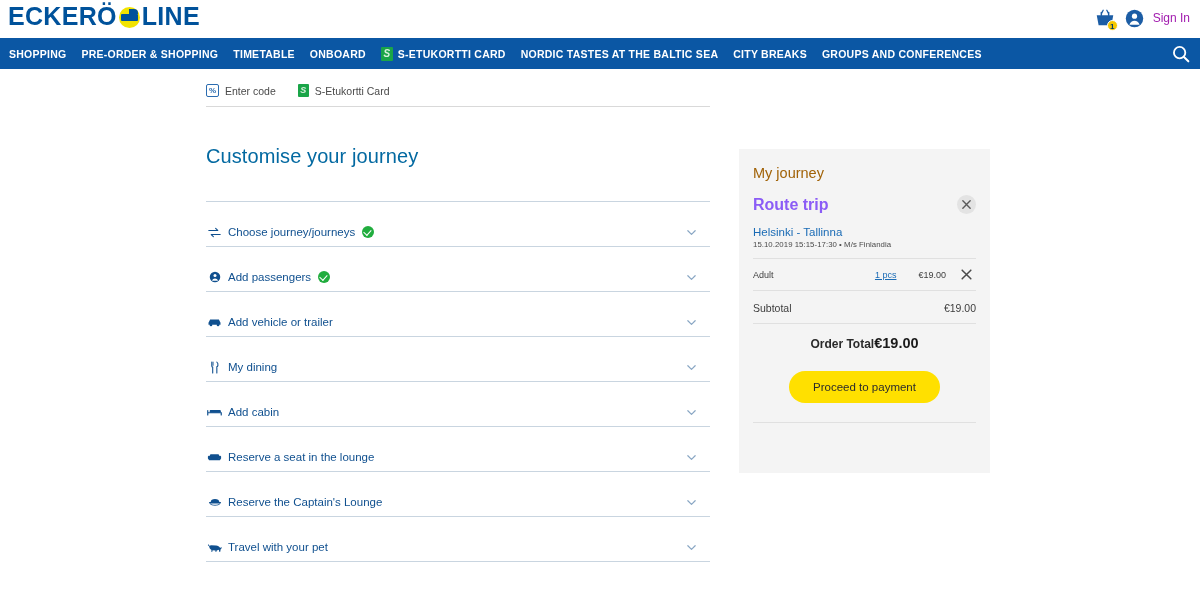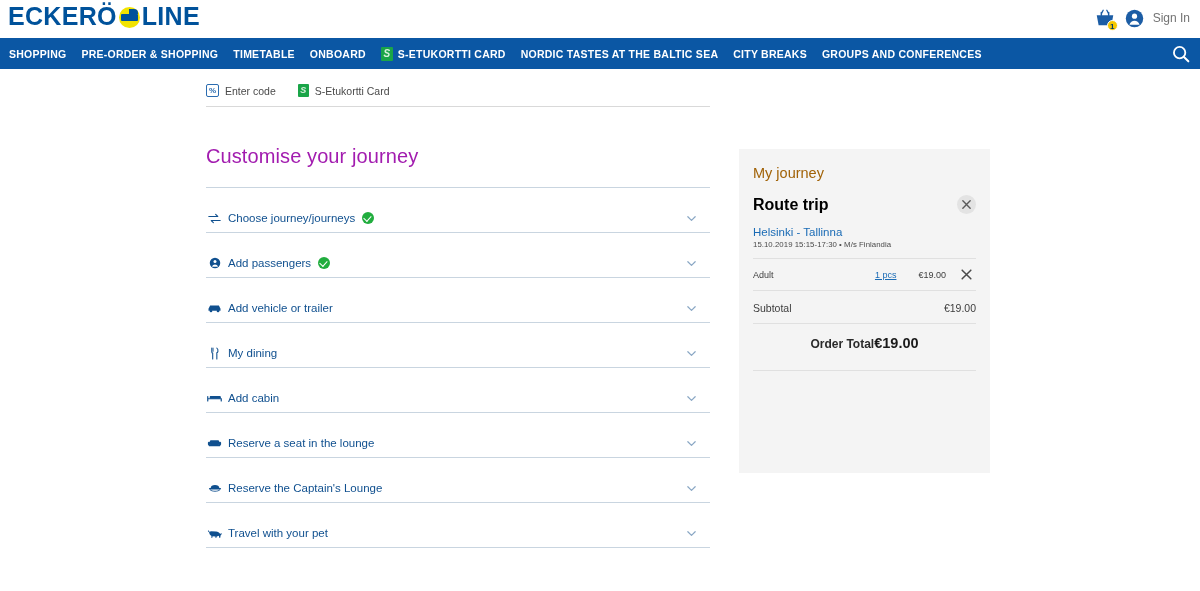--- a/index.html
+++ b/index.html
@@ -79,21 +79,21 @@
     font-weight: bold;
     border-radius: 50%;
     width: 11px; height: 11px;
     line-height: 11px;
     text-align: center;
     border: 1px solid #fff;
   }
   .user-icon-wrap { width: 19px; height: 19px; }
   .signin-text {
     font-size: 12px;
-    color: #737373;
+    color: #a21caf;
   }
 
   
   .navbar {
     height: 31px;
     background: #0b57a4;
     display: flex;
     align-items: center;
     padding: 0 0 0 9px;
     position: relative;
@@ -191,24 +191,24 @@
     font-size: 9px;
     font-style: italic;
     color: #d8f0dd;
     text-align: center;
     line-height: 13px;
     font-weight: bold;
   }
 
   .section-title {
     font-size: 20px;
-    color: #a21caf;
+    color: #0369a1;
     font-weight: normal;
     margin: 38px 0 0 0;
-    padding-bottom: 19px;
+    padding-bottom: 33px;
     border-bottom: 1px solid #c9d5e0;
     letter-spacing: 0.1px;
   }
 
   .accordion-row {
     display: flex;
     align-items: center;
     height: 29px;
     border-bottom: 1px solid #c9d5e0;
     cursor: pointer;
@@ -272,21 +272,21 @@
     margin: 0 0 14px 0;
   }
   .route-trip-row {
     display: flex;
     align-items: center;
     justify-content: space-between;
     margin-bottom: 12px;
   }
   .route-trip {
     font-size: 16px;
-    color: #000000;
+    color: #8b5cf6;
     font-weight: bold;
   }
   .x-circle {
     width: 19px; height: 19px;
     border-radius: 50%;
     background: #e3e3e3;
     display: flex;
     align-items: center;
     justify-content: center;
     color: #5a5a5a;
@@ -616,18 +616,21 @@
     <div class="subtotal-row">
       <span>Subtotal</span>
       <span>€19.00</span>
     </div>
 
     <div class="total-row">
       <span class="total-label">Order Total</span>
       <span class="total-value">€19.00</span>
     </div>
 
+    <div class="pay-btn-wrap">
+      <button class="pay-btn">Proceed to payment</button>
+    </div>
 
     <div class="panel-divider"></div>
 
   </div>
 
 </div>
 
 </body></html>

